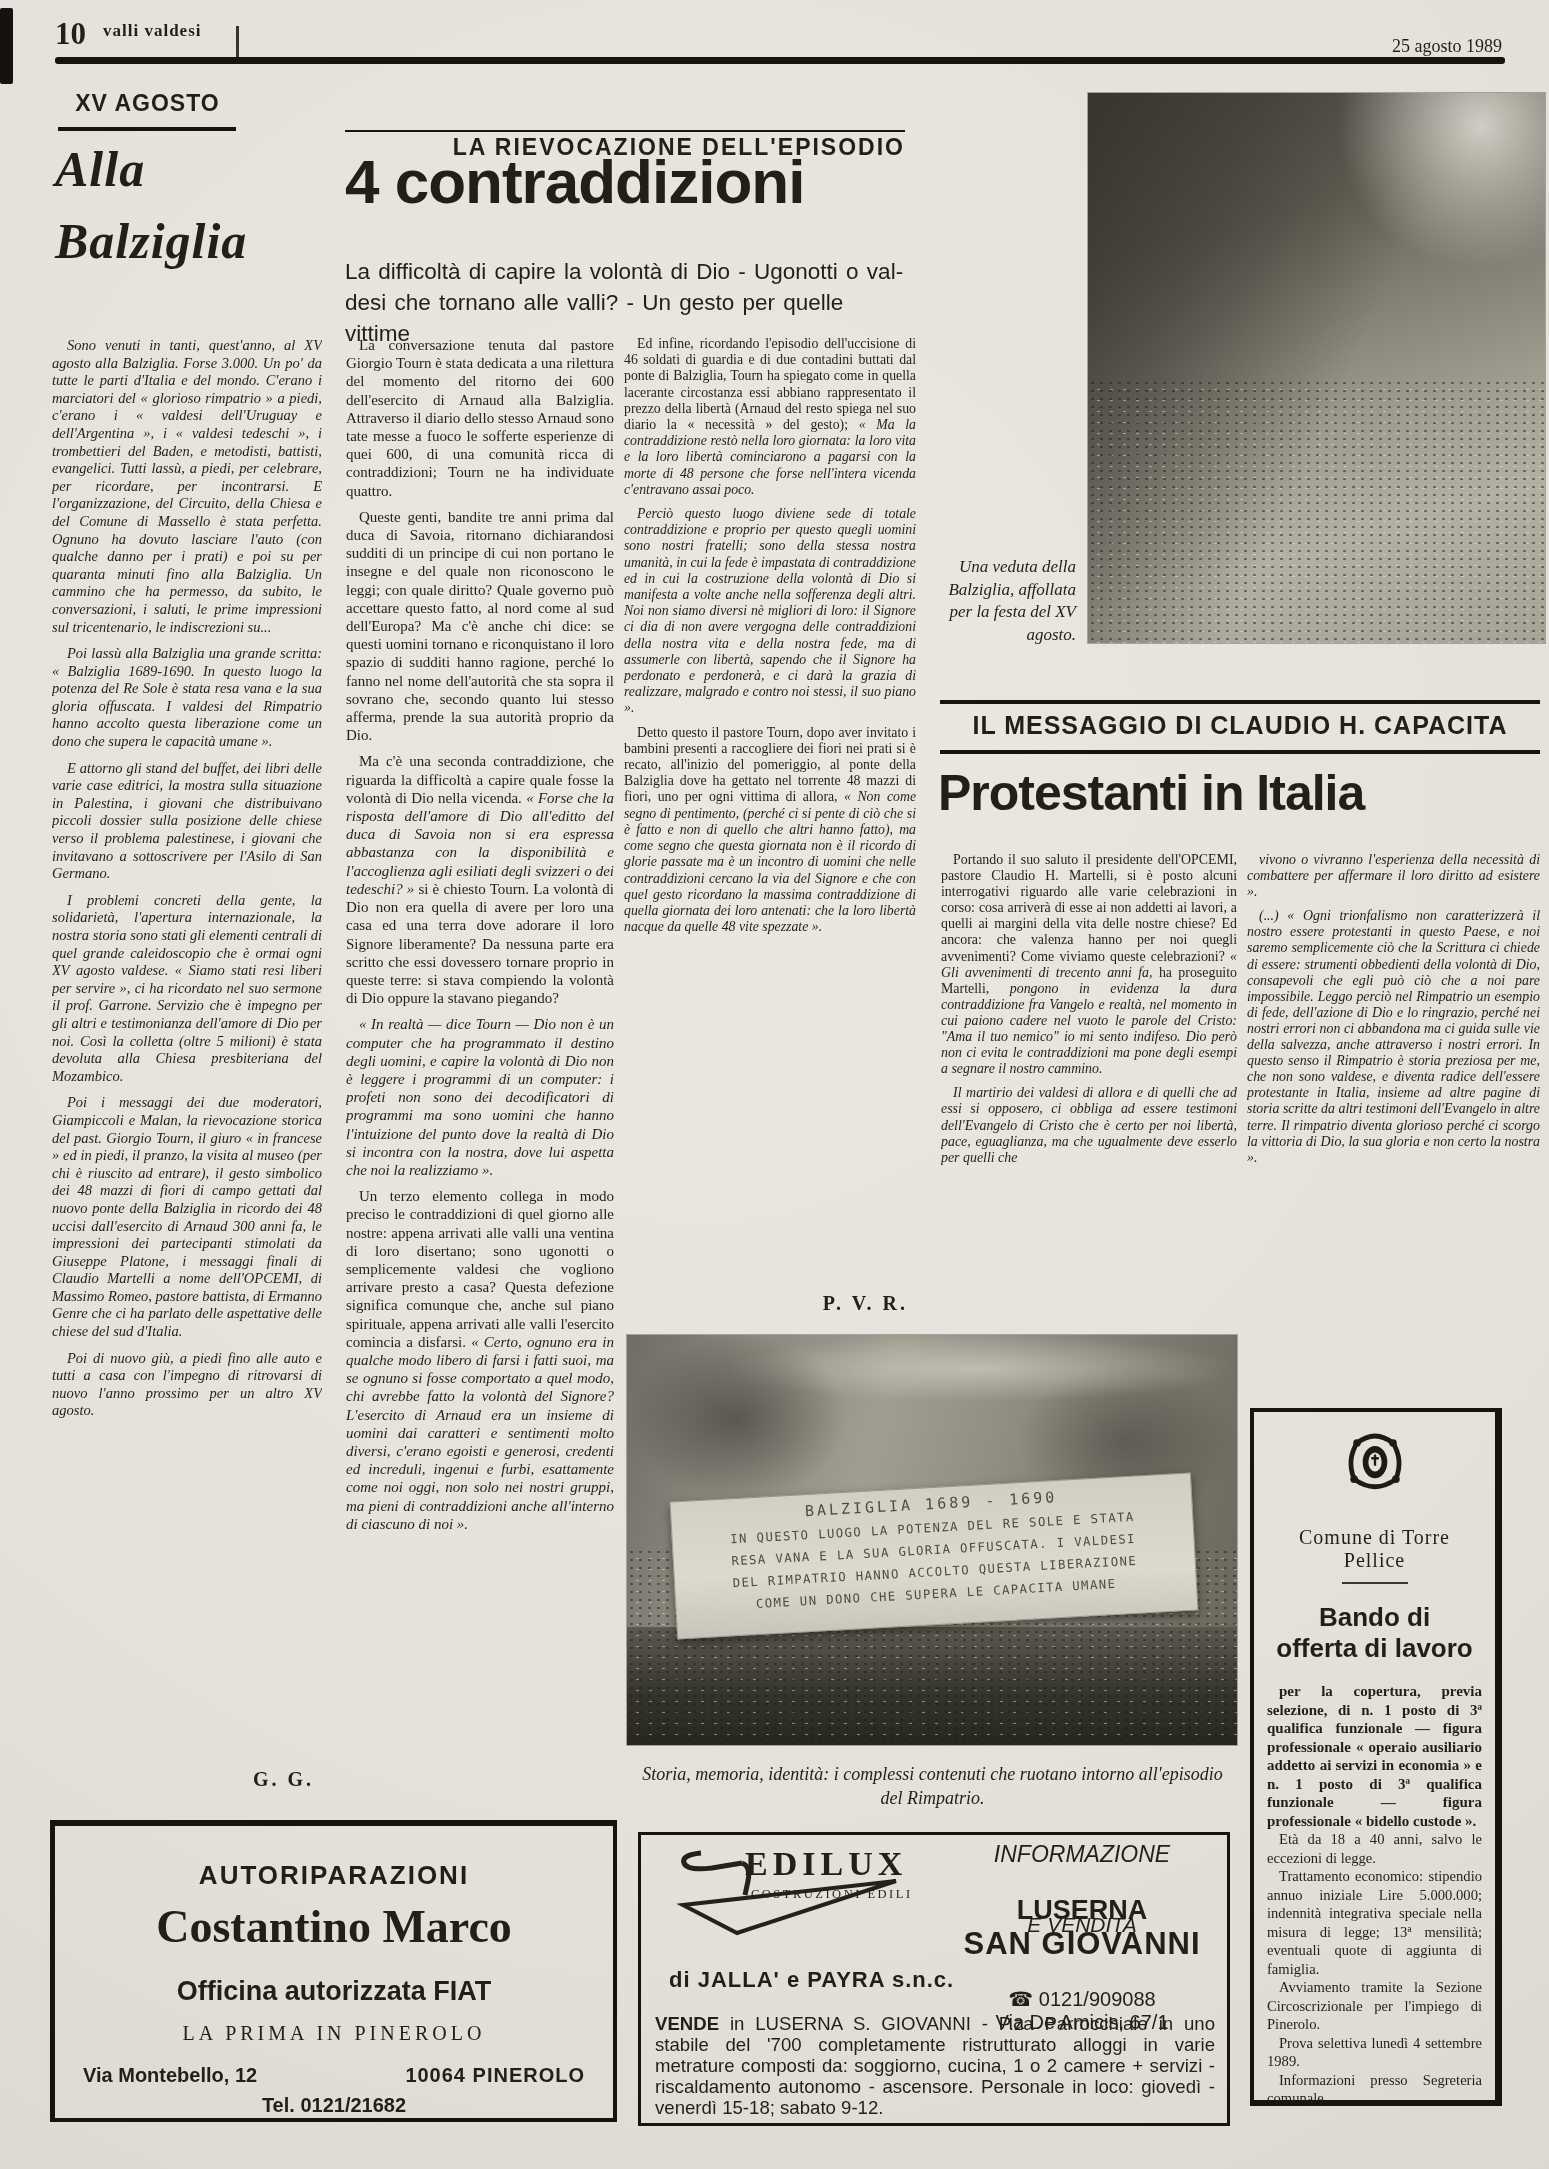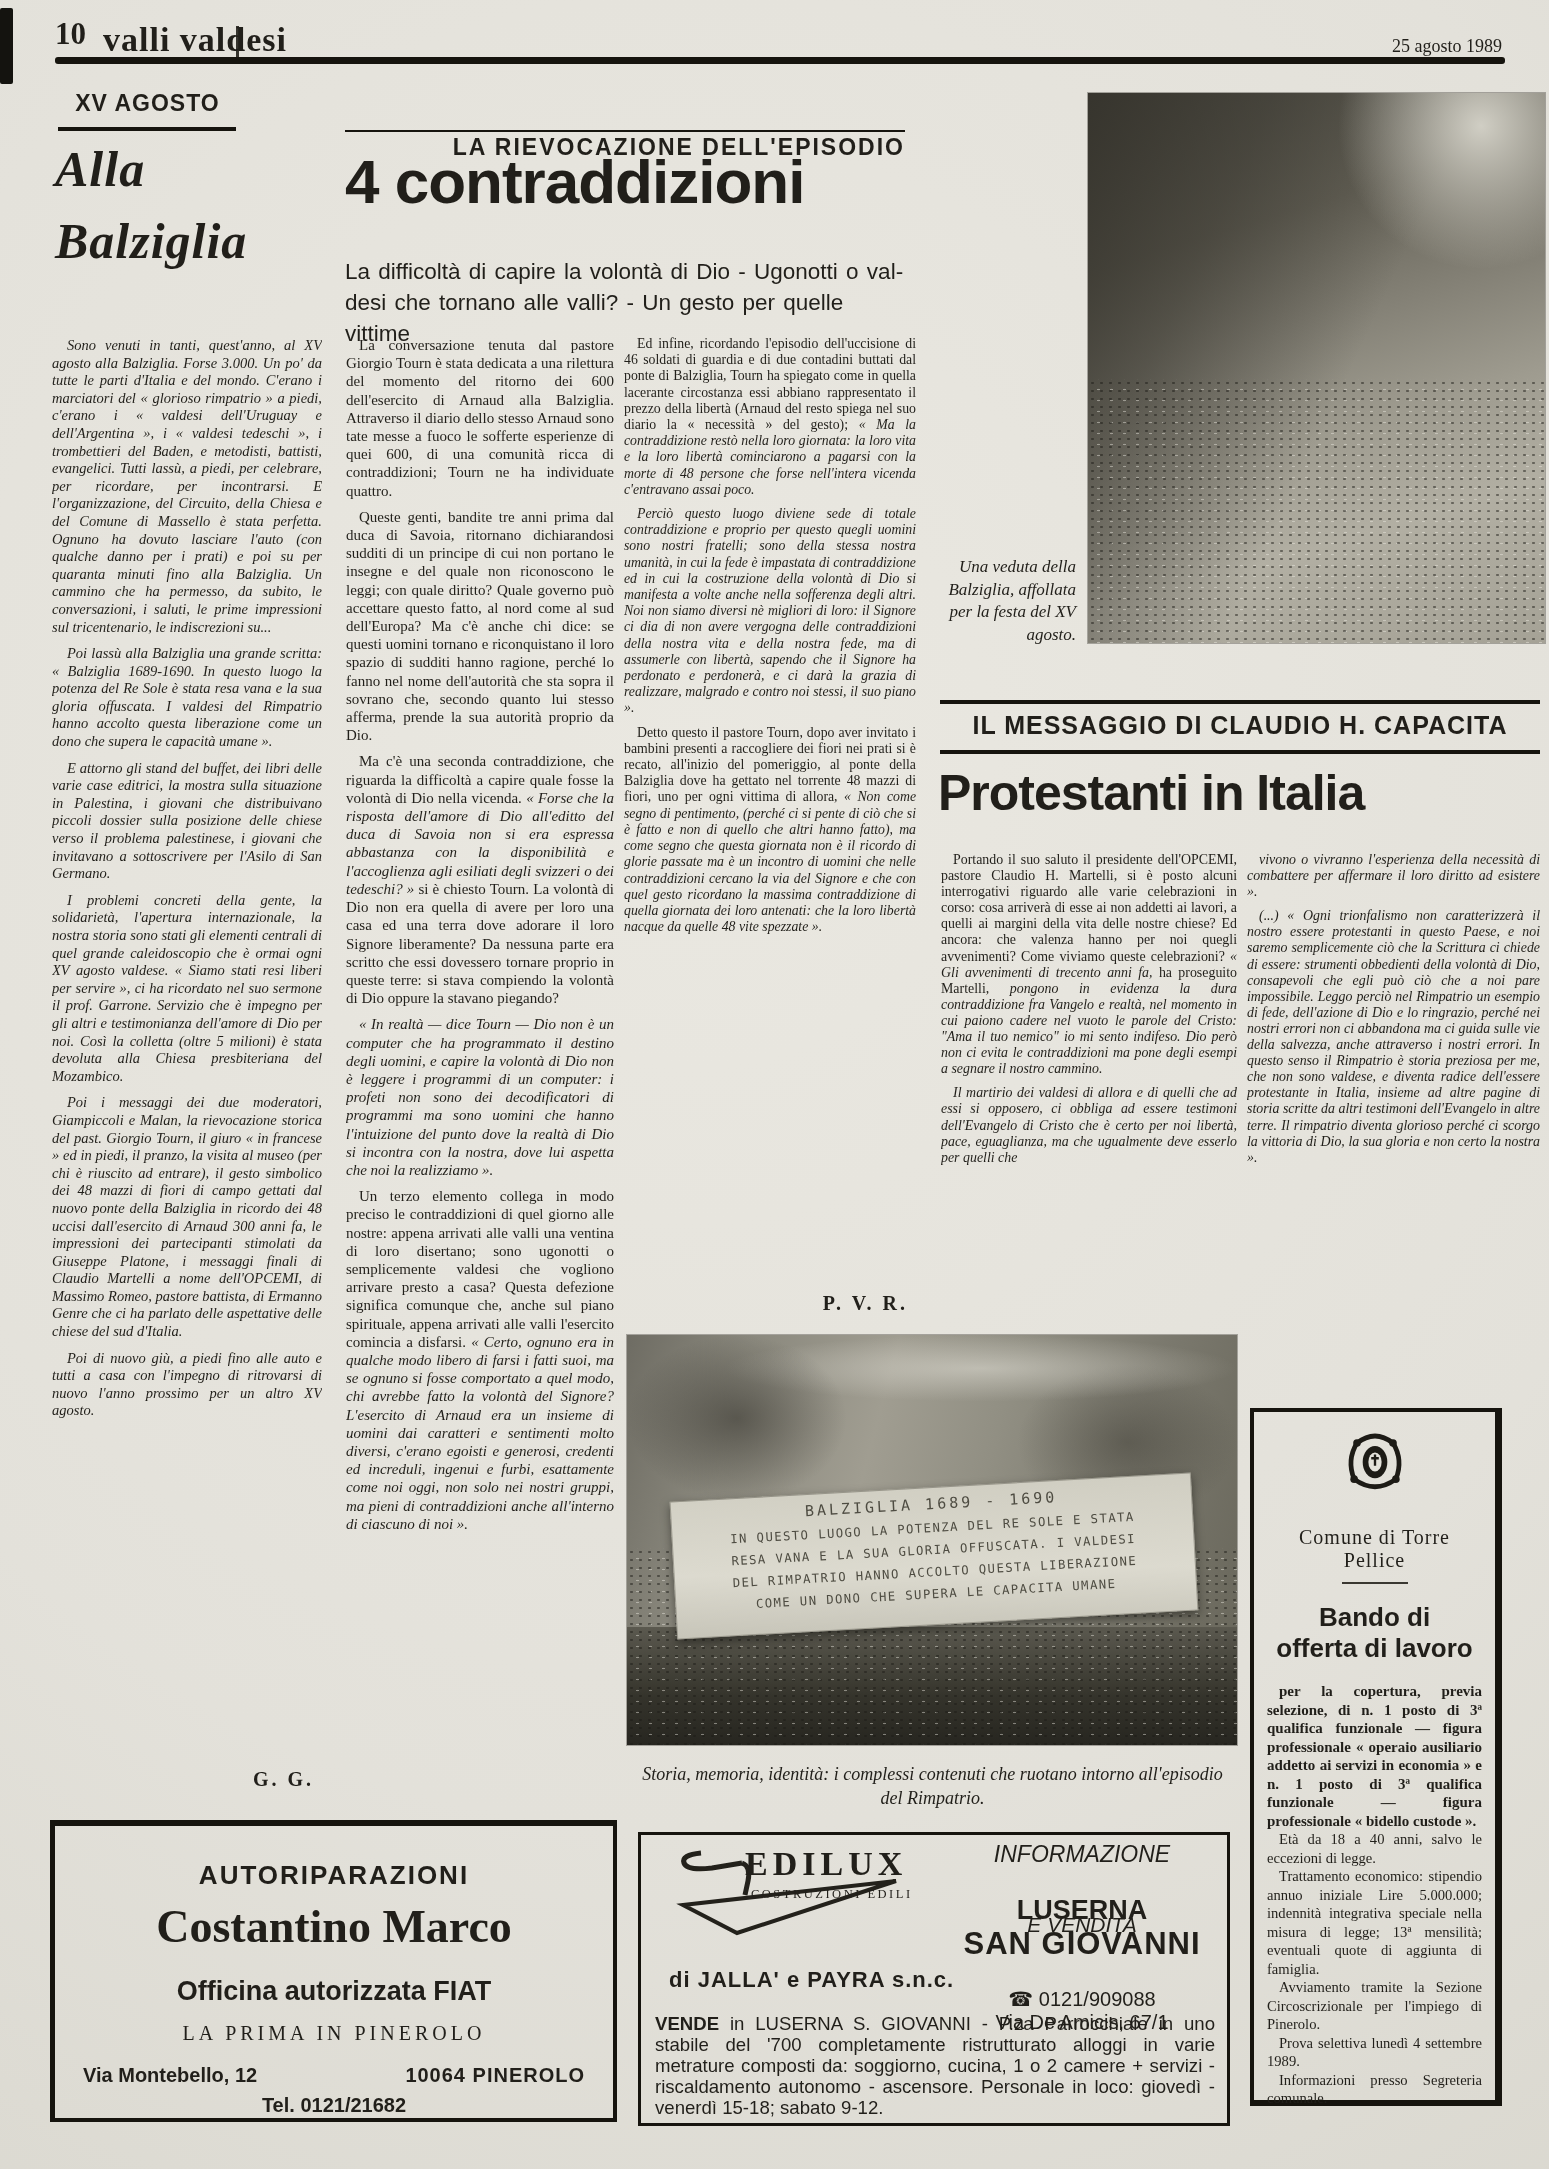--- a/index.html
+++ b/index.html
@@ -10,21 +10,21 @@
   .rule{position:absolute;background:#16140e;}
   .sans{font-family:"Liberation Sans",sans-serif;}
   .serif{font-family:"Liberation Serif",serif;}
   .mono{font-family:"DejaVu Sans Mono",monospace;}
   .i{font-style:italic;}
   .b{font-weight:700;}
   .ctr{text-align:center;}
 
   
   #page-number{left:55px;top:16px;font-size:31px;font-weight:700;}
-  #masthead{left:103px;top:21px;font-size:34px;font-weight:700;letter-spacing:1px;}
+  #masthead{left:103px;top:21px;font-size:17px;font-weight:700;letter-spacing:1px;}
   #date{left:1280px;top:36px;width:222px;text-align:right;font-size:18px;}
   #rule-top{left:55px;top:57px;width:1450px;height:7px;border-radius:3px;}
 
   
   #kicker-left{left:55px;top:90px;width:185px;font-size:23px;font-weight:700;letter-spacing:1px;text-align:center;}
   #rule-kicker-left{left:58px;top:127px;width:178px;height:4px;}
   #kicker-main{left:345px;top:90px;width:560px;font-size:23px;font-weight:700;letter-spacing:2px;text-align:right;margin-top:44px;}
   #rule-kicker-main{left:345px;top:130px;width:560px;height:2px;}
 
   

